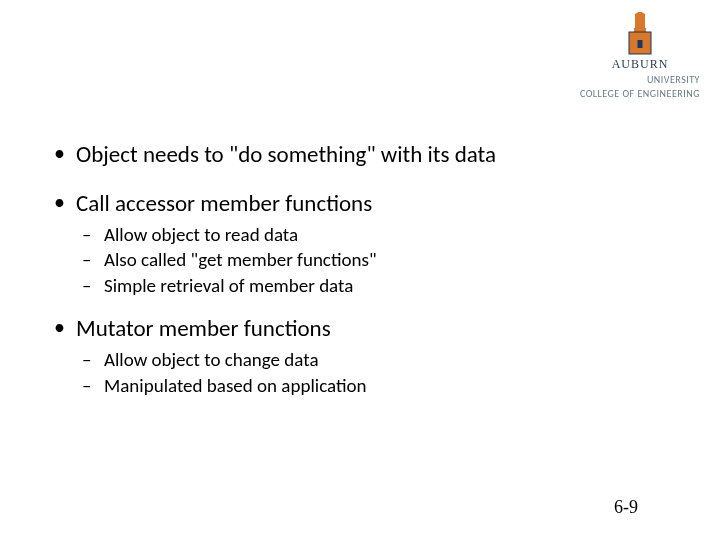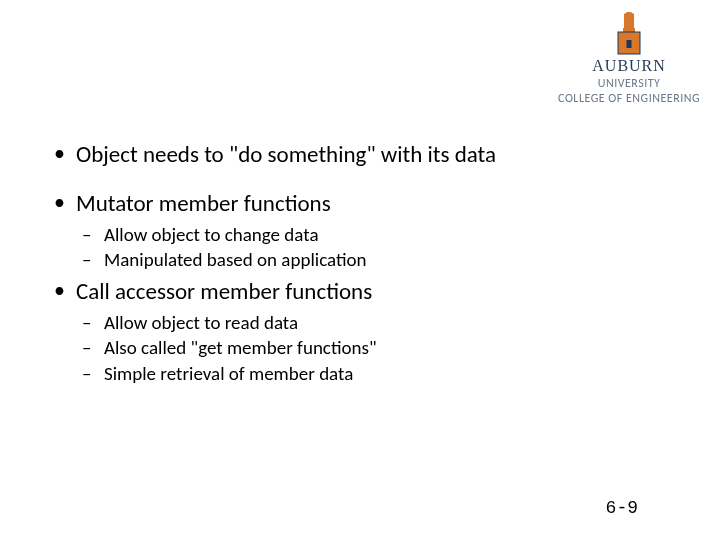--- a/index.html
+++ b/index.html
@@ -1,31 +1,31 @@
 <!DOCTYPE html>
 <html><head>
 <meta charset="utf-8">
 <style>
   * { margin: 0; padding: 0; box-sizing: border-box; }
   html, body { width: 720px; height: 540px; background: #fff; font-family: Calibri, "Segoe UI", Arial, sans-serif; color: #000; }
   .slide { position: relative; width: 720px; height: 540px; padding: 0; }
   .logo-block { position: absolute; top: 12px; right: 20px; text-align: center; }
   .logo-svg { display: block; margin: 0 auto; }
-  .logo-word { font-size: 16px; letter-spacing: 1px; color: #2a3d57; font-family: Georgia, 'Times New Roman', serif; margin-top: 1px; }
-  .logo-sub  { font-size: 12px; letter-spacing: 0.5px; color: #6b7a8a; text-transform: uppercase; margin-top: 1px; }
+  .logo-word { font-size: 12px; letter-spacing: 1px; color: #2a3d57; font-family: Georgia, 'Times New Roman', serif; margin-top: 1px; }
+  .logo-sub  { font-size: 10px; letter-spacing: 0.5px; color: #6b7a8a; text-transform: uppercase; margin-top: 1px; text-align: right; }
   .title { position: absolute; top: 50px; left: 50px; font-size: 38px; font-weight: 400; color: #000; font-family: Calibri, "Segoe UI", Arial, sans-serif; }
   .body  { position: absolute; top: 140px; left: 46px; right: 40px; }
   ul.level1 { list-style: none; }
   ul.level1 > li { position: relative; padding-left: 30px; font-size: 23px; margin-bottom: 20px; line-height: 1.25; }
   ul.level1 > li::before { content: "•"; position: absolute; left: 8px; top: 0; font-size: 22px; }
   ul.level1 > li.tight { margin-bottom: 4px; }
   ul.level2 { list-style: none; margin-top: 4px; }
   ul.level2 > li { position: relative; padding-left: 28px; font-size: 19px; line-height: 1.35; }
   ul.level2 > li::before { content: "–"; position: absolute; left: 6px; top: 0; font-size: 19px; }
-  .pagenum { position: absolute; bottom: 22px; right: 82px; font-size: 18px; font-family: Liberation Mono, monospace; }
+  .pagenum { position: absolute; bottom: 22px; right: 82px; font-size: 18px; font-family: Liberation Serif, serif; }
 </style>
 </head>
 <body>
 
 <div class="slide">
 
   <div class="logo-block">
     <svg class="logo-svg" width="34" height="44" viewBox="0 0 34 44">
       <rect x="12" y="2" width="10" height="14" fill="#d9772a"></rect>
       <rect x="11" y="16" width="12" height="4" fill="#d9772a"></rect>
@@ -37,33 +37,33 @@
     <div class="logo-word">AUBURN</div>
     <div class="logo-sub">UNIVERSITY</div>
     <div class="logo-sub">COLLEGE OF ENGINEERING</div>
   </div>
 
 
   <div class="body">
     <ul class="level1">
       <li>Object needs to "do something" with its data</li>
 
-      <li class="tight" style="margin-top:16px;">
-        <span>Mutator member functions</span>
-        <ul class="level2">
-          <li>Allow object to change data</li>
-          <li>Manipulated based on application</li>
-        </ul>
-      </li>
-
       <li class="tight">
         <span>Call accessor member functions</span>
         <ul class="level2">
           <li>Allow object to read data</li>
           <li>Also called "get member functions"</li>
           <li>Simple retrieval of member data</li>
+        </ul>
+      </li>
+
+      <li class="tight" style="margin-top:16px;">
+        <span>Mutator member functions</span>
+        <ul class="level2">
+          <li>Allow object to change data</li>
+          <li>Manipulated based on application</li>
         </ul>
       </li>
     </ul>
   </div>
 
   <div class="pagenum">6-9</div>
 </div>
 
 </body></html>

